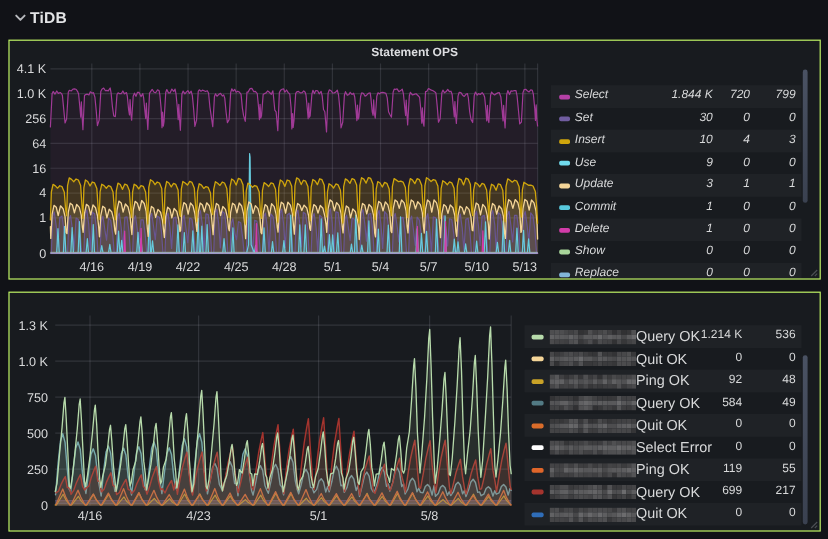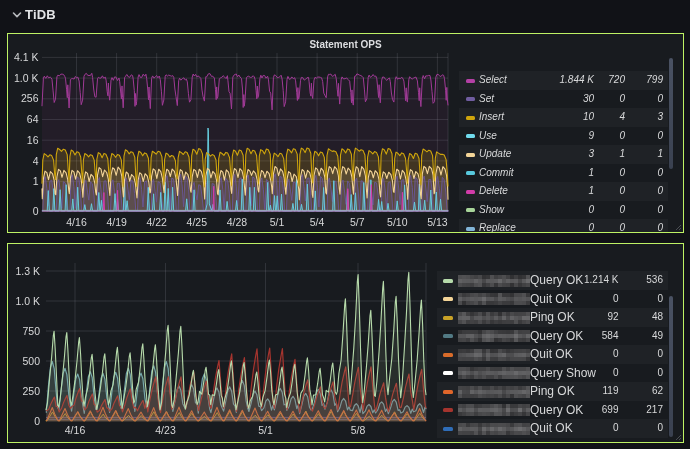--- a/index.html
+++ b/index.html
@@ -559,21 +559,21 @@
         <rect x="60" y="0" width="4" height="4" fill="#48484a"></rect>
         <rect x="60" y="4" width="4" height="4" fill="#5f5f61"></rect>
         <rect x="60" y="8" width="4" height="4" fill="#4c4c4e"></rect>
         <rect x="64" y="0" width="4" height="4" fill="#48484a"></rect>
         <rect x="64" y="4" width="4" height="4" fill="#616163"></rect>
         <rect x="64" y="8" width="4" height="4" fill="#464648"></rect>
         <rect x="68" y="0" width="4" height="4" fill="#505052"></rect>
         <rect x="68" y="4" width="4" height="4" fill="#5e5e60"></rect>
         <rect x="68" y="8" width="4" height="4" fill="#525254"></rect>
       </svg>
-      <span class="lname2">Query Show</span>
+      <span class="lname2">Select Error</span>
       <span class="w1">0</span>
       <span class="w2">0</span>
     </div>
     <div class="lrow2 striped" style="top:138.25px">
       <span class="sw" style="background:#e0662a"></span>
       <svg class="blur" width="72" height="12">
         <rect x="0" y="0" width="4" height="4" fill="#444446"></rect>
         <rect x="0" y="4" width="4" height="4" fill="#616163"></rect>
         <rect x="0" y="8" width="4" height="4" fill="#4f4f51"></rect>
         <rect x="4" y="0" width="4" height="4" fill="#424244"></rect>
@@ -623,21 +623,21 @@
         <rect x="60" y="8" width="4" height="4" fill="#49494b"></rect>
         <rect x="64" y="0" width="4" height="4" fill="#444446"></rect>
         <rect x="64" y="4" width="4" height="4" fill="#666668"></rect>
         <rect x="64" y="8" width="4" height="4" fill="#454547"></rect>
         <rect x="68" y="0" width="4" height="4" fill="#545456"></rect>
         <rect x="68" y="4" width="4" height="4" fill="#5f5f61"></rect>
         <rect x="68" y="8" width="4" height="4" fill="#535355"></rect>
       </svg>
       <span class="lname2">Ping OK</span>
       <span class="w1">119</span>
-      <span class="w2">62</span>
+      <span class="w2">55</span>
     </div>
     <div class="lrow2" style="top:156.75px">
       <span class="sw" style="background:#a5342e"></span>
       <svg class="blur" width="72" height="12">
         <rect x="0" y="0" width="4" height="4" fill="#464648"></rect>
         <rect x="0" y="4" width="4" height="4" fill="#5d5d5f"></rect>
         <rect x="0" y="8" width="4" height="4" fill="#39393b"></rect>
         <rect x="4" y="0" width="4" height="4" fill="#414143"></rect>
         <rect x="4" y="4" width="4" height="4" fill="#515153"></rect>
         <rect x="4" y="8" width="4" height="4" fill="#404042"></rect>

